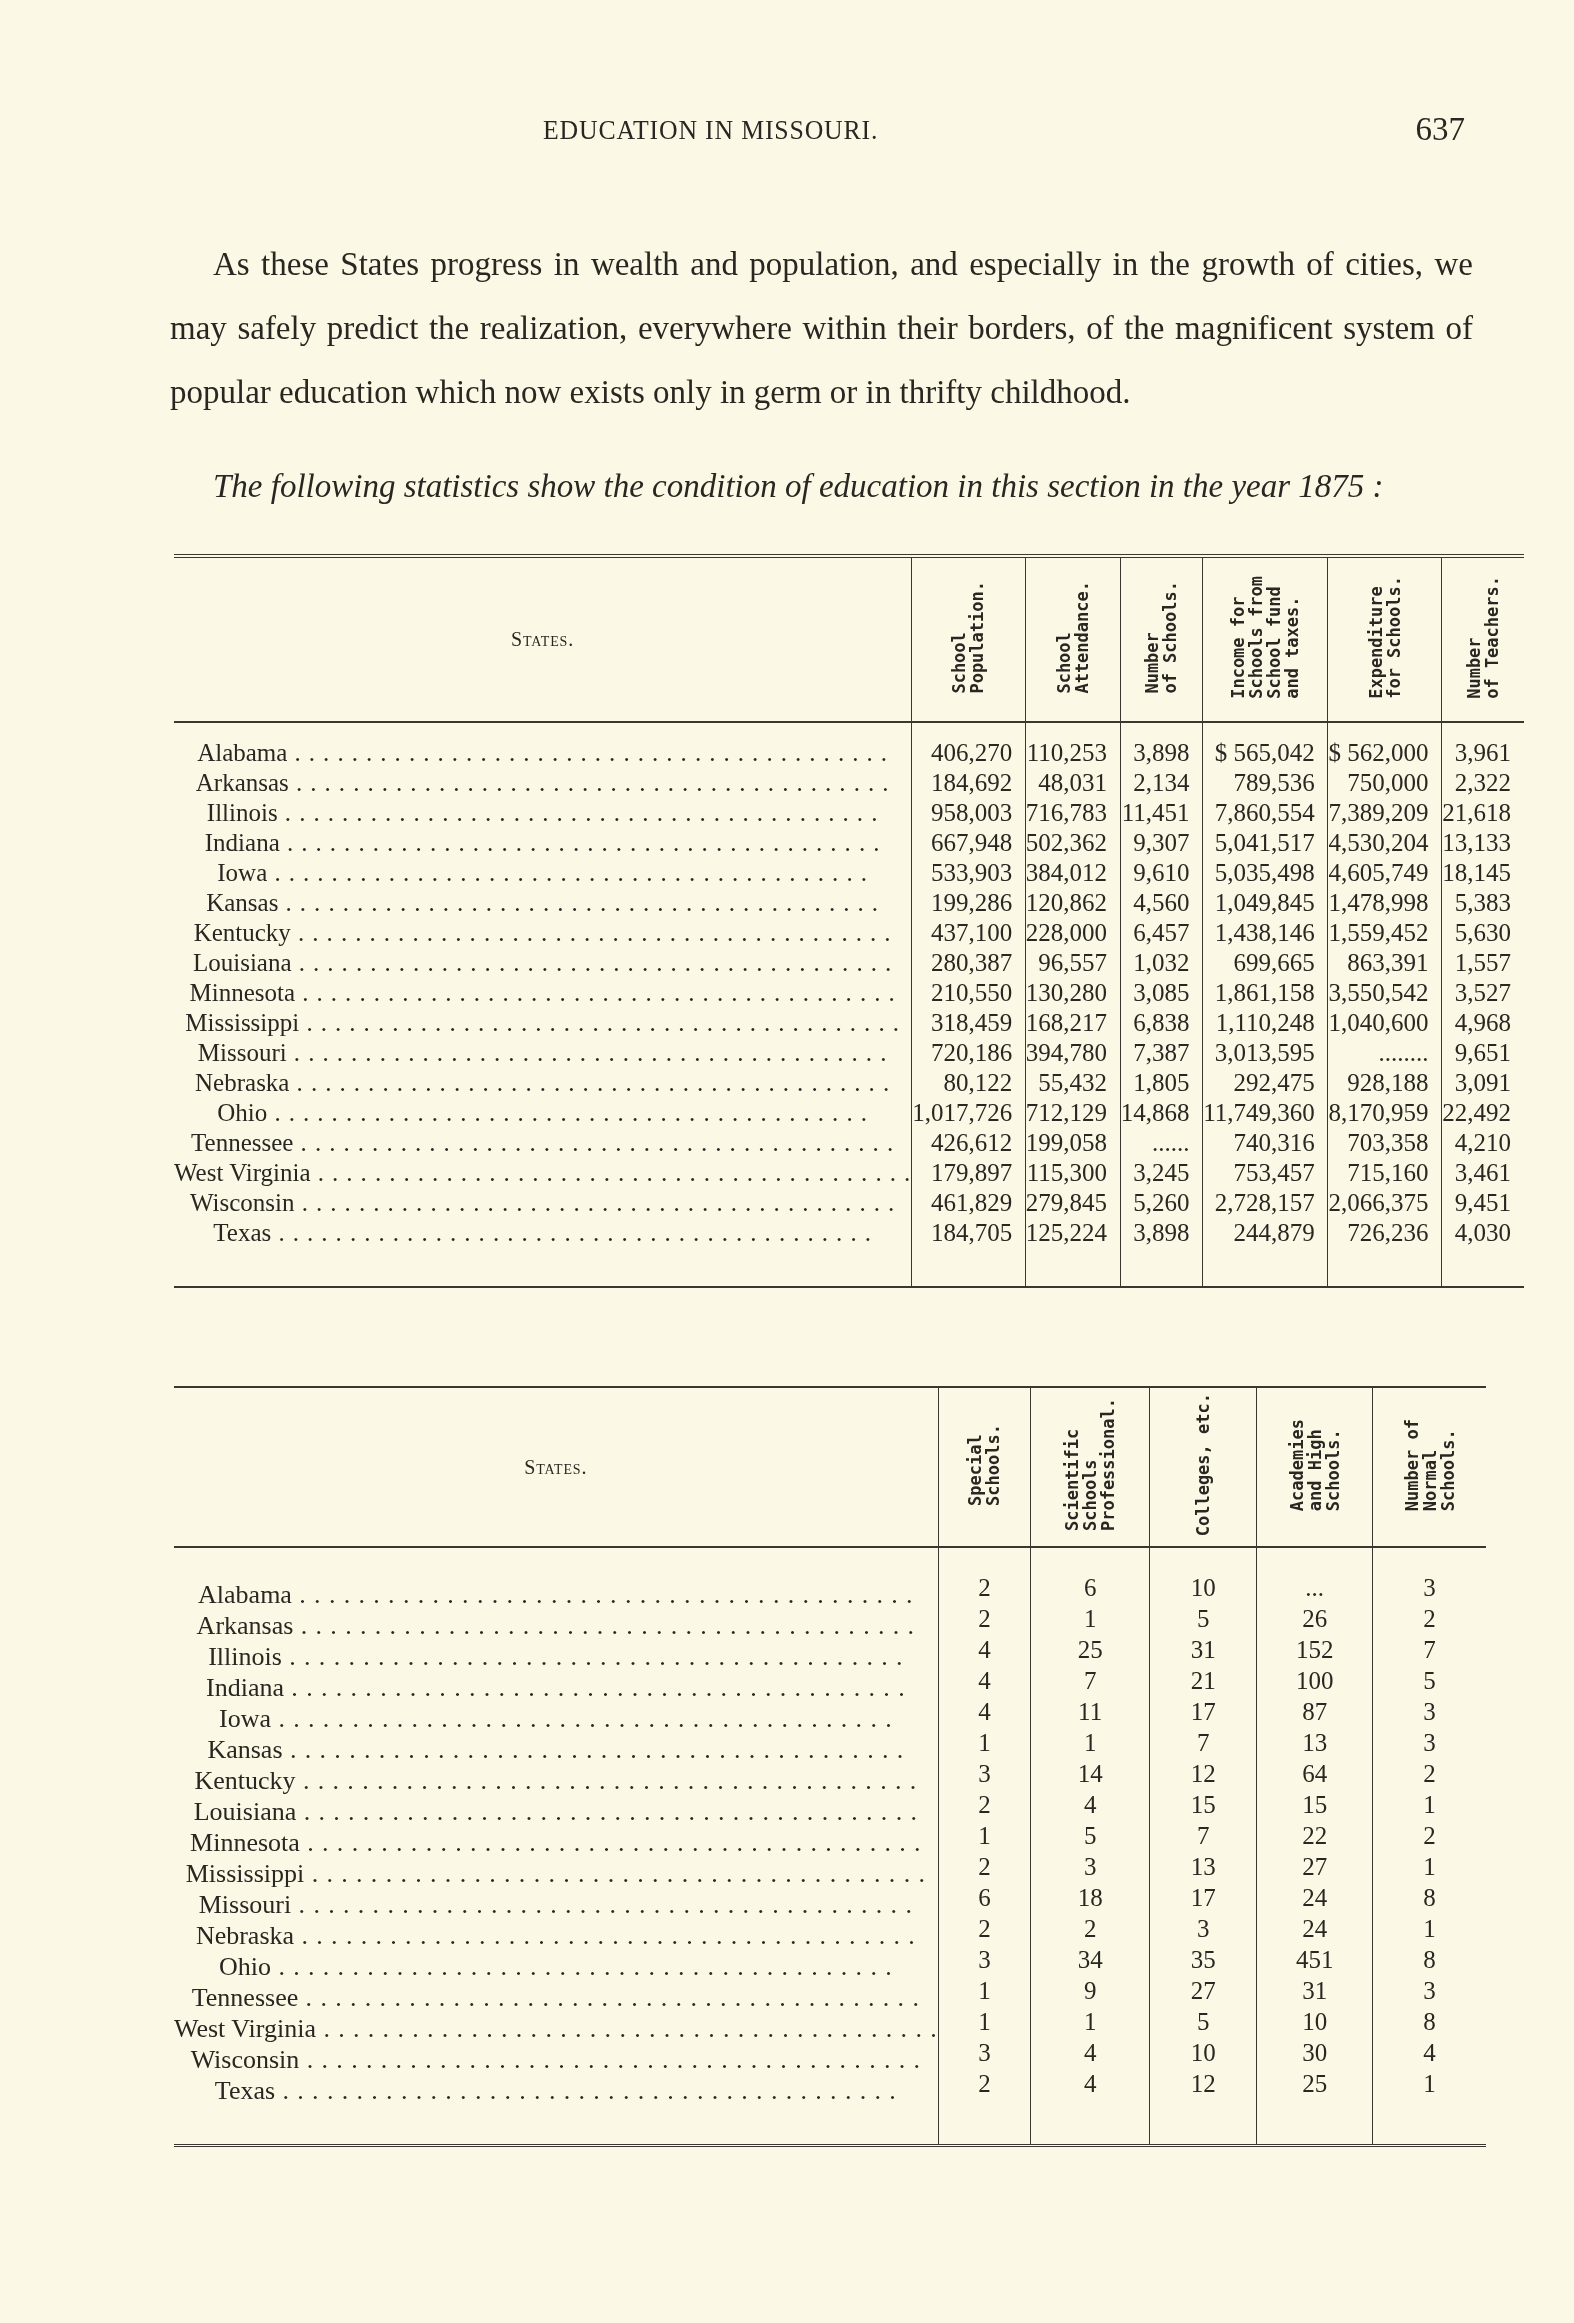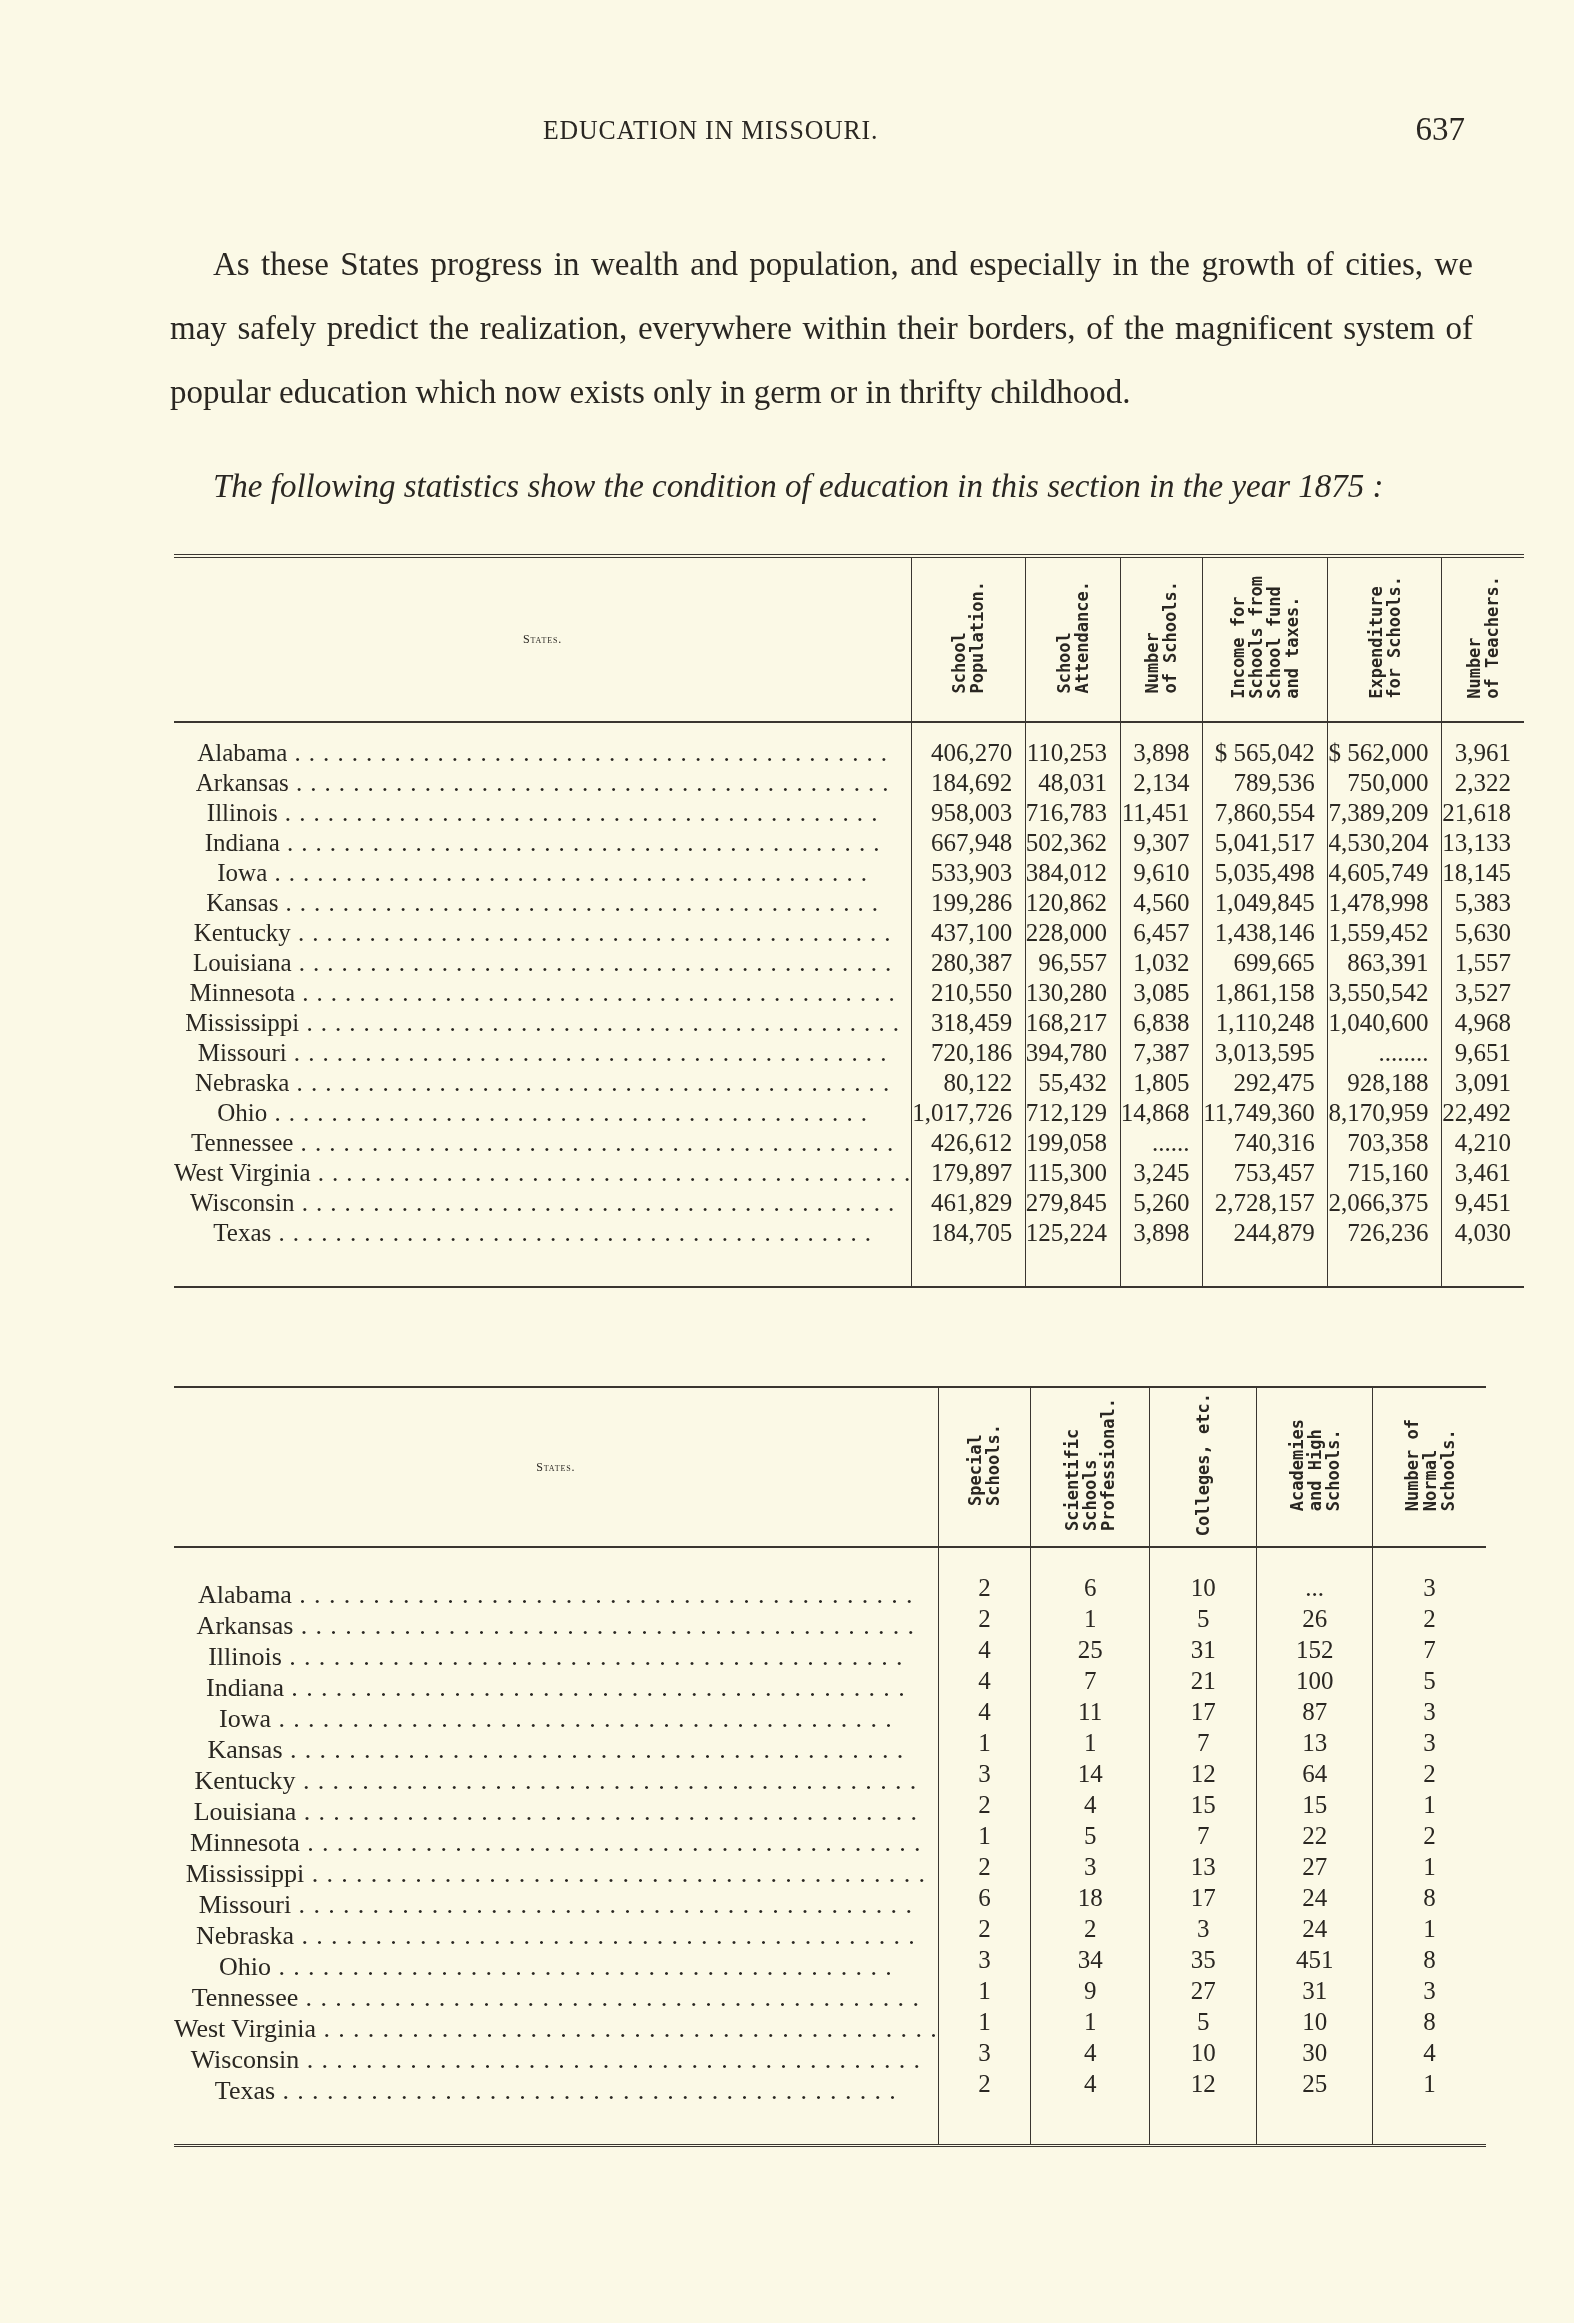--- a/index.html
+++ b/index.html
@@ -12,21 +12,21 @@
   .running-title { position: absolute; left: 543px; top: 7.2px; font-size: 28px; letter-spacing: 0.9px; transform: scaleX(0.92); transform-origin: left; }
   .page-number { position: absolute; right: 109px; top: 3.6px; font-size: 33px; margin-left: 33px; }
   .para { position: absolute; left: 170px; width: 1303px; font-size: 33px; line-height: 64px; text-align: justify; text-align-last: left; }
   .para1 { top: 199px; text-indent: 43px; }
   .para2 { top: 421px; text-indent: 43px; font-style: italic; }
 
   table.stats { position: absolute; border-collapse: collapse; font-family: "Liberation Serif", "DejaVu Serif", serif; }
   table.t1 { left: 174px; top: 554px; width: 1312px; border-top: 4.5px double #3a3630; border-bottom: 2.7px double #3a3630; }
   table.t2 { left: 174px; top: 1386px; width: 1312px; border-top: 2.7px solid #3a3630; border-bottom: 3.6px double #3a3630; }
   .stats th { font-weight: normal; vertical-align: middle; padding: 0; border-bottom: 2.7px solid #3a3630; }
-  .stats th.states-h { font-size: 12px; letter-spacing: 0.9px; font-variant: small-caps; text-align: center; }
+  .stats th.states-h { font-size: 20px; letter-spacing: 0.9px; font-variant: small-caps; text-align: center; }
   .stats th.col-h { border-left: 1.4px solid #3a3630; }
   .t1 th { height: 163px; }
   .t2 th { height: 158px; }
   .vert { display: inline-block; writing-mode: vertical-rl; transform: rotate(180deg); font-family: "DejaVu Sans Mono", monospace; font-size: 17px; font-weight: bold; line-height: 18px; text-align: left; white-space: pre-line; }
   .stats td { padding: 0; font-size: 25px; line-height: 30px; white-space: nowrap; }
   .stats td.state { text-align: center; overflow: hidden; }
   .stats td.num { text-align: right; border-left: 1.4px solid #3a3630; padding-right: 12.7px; }
   .t1 td.state { padding-left: 0; }
   .t2 td.num { text-align: center; padding-right: 0; }
   .dots::after { content: " . . . . . . . . . . . . . . . . . . . . . . . . . . . . . . . . . . . . . . . . . ."; letter-spacing: 0.9px; }

